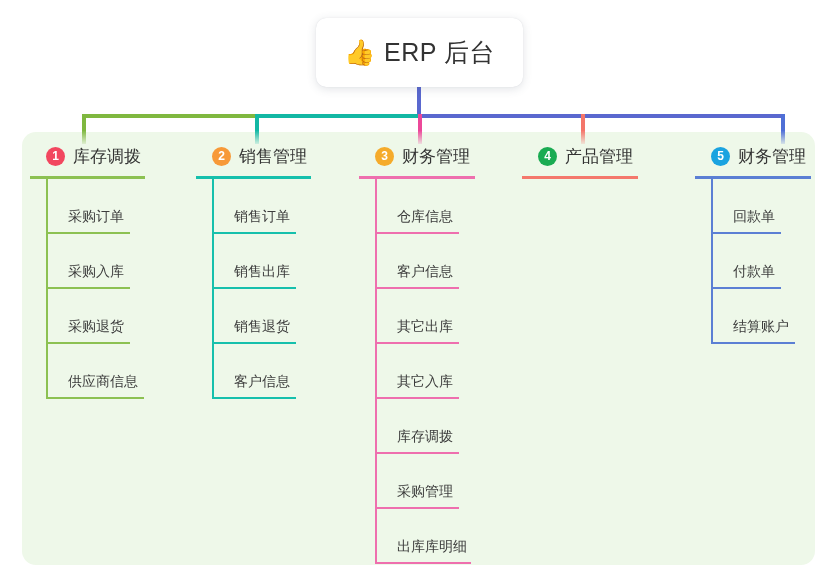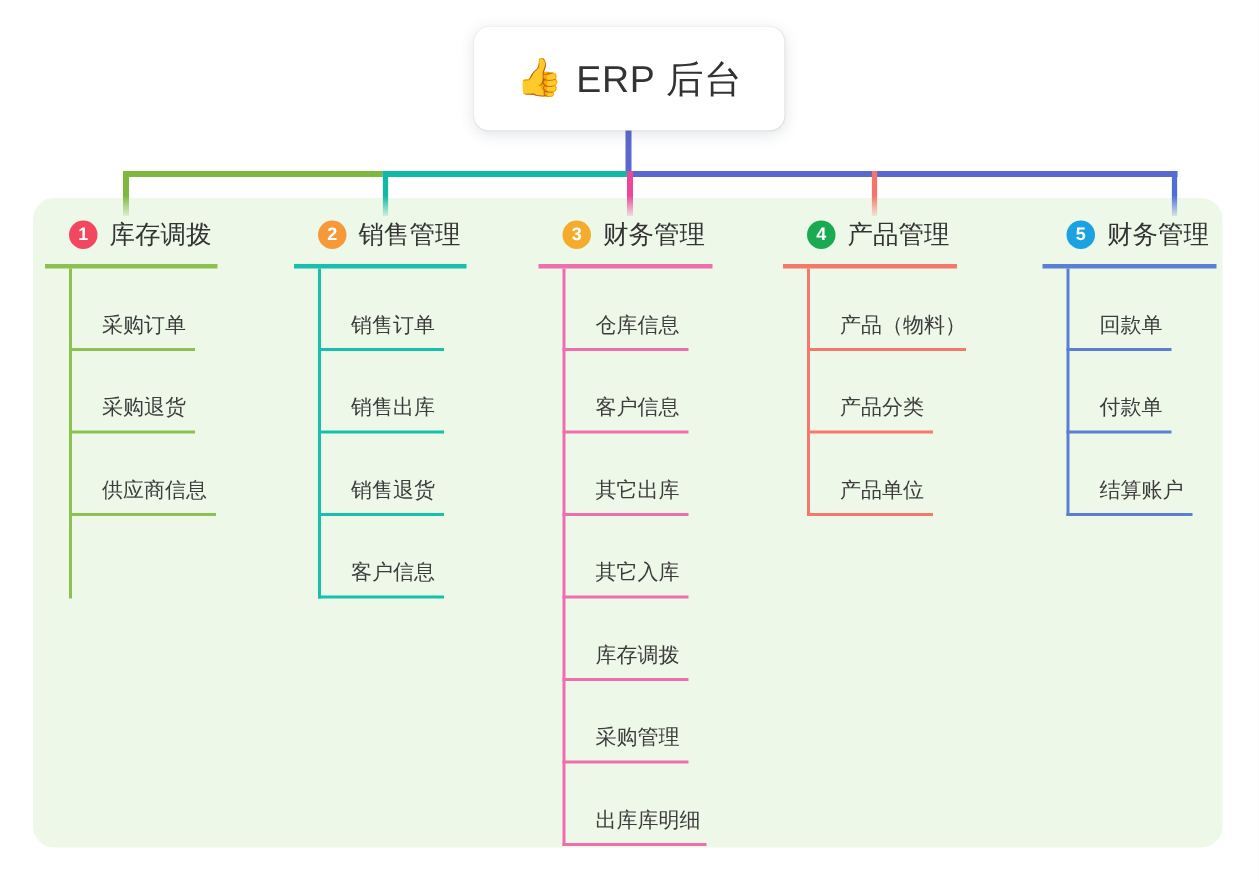--- a/index.html
+++ b/index.html
@@ -175,20 +175,24 @@
         <span class="col-title">库存调拨</span>
       </div>
       <div class="head-rule" style="width: 115px; background: rgb(140, 193, 82);"></div>
       <div class="leaves">
         <div class="spine" style="background: rgb(140, 193, 82); height: 220px;"></div>
         <div class="leaf">
           <span class="leaf-label">采购订单</span>
           <div class="leaf-rule" style="width: 84px; background: rgb(140, 193, 82);"></div>
         </div>
         <div class="leaf">
+          <span class="leaf-label">采购入库</span>
+          <div class="leaf-rule" style="width: 84px; background: rgb(140, 193, 82);"></div>
+        </div>
+        <div class="leaf">
           <span class="leaf-label">采购退货</span>
           <div class="leaf-rule" style="width: 84px; background: rgb(140, 193, 82);"></div>
         </div>
         <div class="leaf">
           <span class="leaf-label">供应商信息</span>
           <div class="leaf-rule" style="width: 98px; background: rgb(140, 193, 82);"></div>
         </div>
       </div>
     </div>
     <div class="column" style="left: 196px; width: 165px;">
@@ -254,35 +258,20 @@
           <div class="leaf-rule" style="width: 96px; background: rgb(238, 111, 174);"></div>
         </div>
       </div>
     </div>
     <div class="column" style="left: 522px; width: 165px;">
       <div class="col-head">
         <span class="badge" style="background: rgb(26, 171, 82);">4</span>
         <span class="col-title">产品管理</span>
       </div>
       <div class="head-rule" style="width: 116px; background: rgb(244, 120, 108);"></div>
-      <div class="leaves">
-        <div class="spine" style="background: rgb(244, 120, 108); height: 165px;"></div>
-        <div class="leaf">
-          <span class="leaf-label">产品（物料）</span>
-          <div class="leaf-rule" style="width: 106px; background: rgb(244, 120, 108);"></div>
-        </div>
-        <div class="leaf">
-          <span class="leaf-label">产品分类</span>
-          <div class="leaf-rule" style="width: 84px; background: rgb(244, 120, 108);"></div>
-        </div>
-        <div class="leaf">
-          <span class="leaf-label">产品单位</span>
-          <div class="leaf-rule" style="width: 84px; background: rgb(244, 120, 108);"></div>
-        </div>
-      </div>
     </div>
     <div class="column" style="left: 695px; width: 140px;">
       <div class="col-head">
         <span class="badge" style="background: rgb(26, 163, 224);">5</span>
         <span class="col-title">财务管理</span>
       </div>
       <div class="head-rule" style="width: 116px; background: rgb(91, 127, 212);"></div>
       <div class="leaves">
         <div class="spine" style="background: rgb(91, 127, 212); height: 165px;"></div>
         <div class="leaf">

